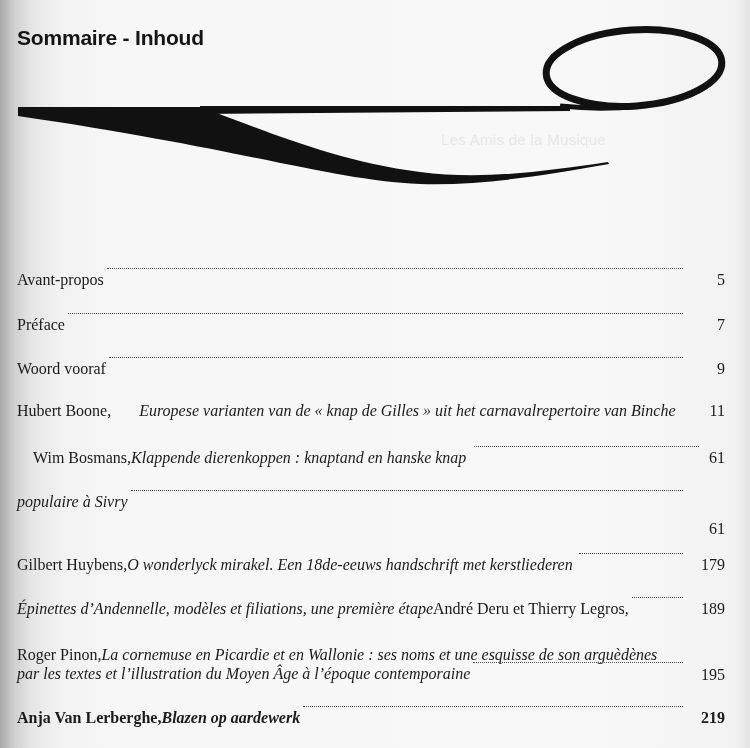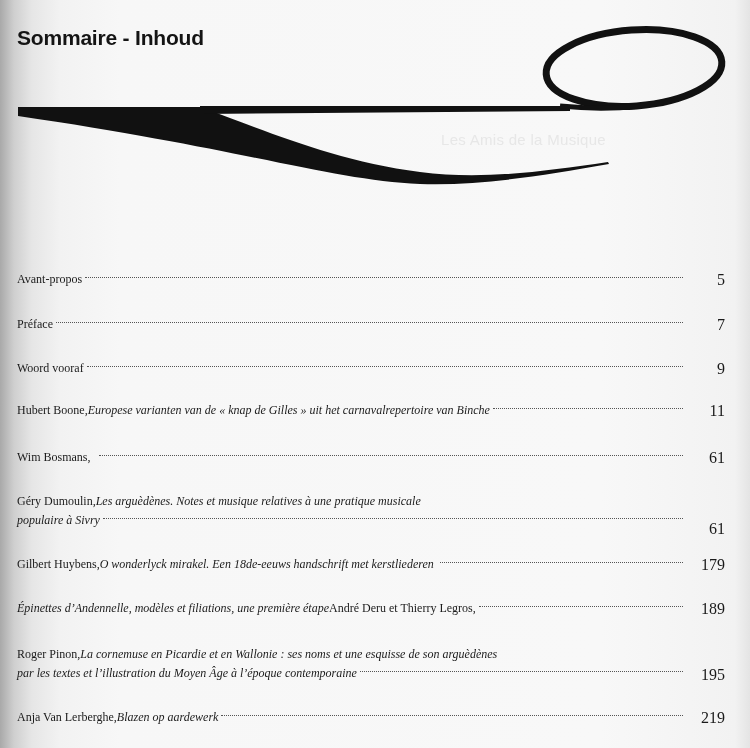--- a/index.html
+++ b/index.html
@@ -52,22 +52,22 @@
       left: 0; top: 0;
       width: 750px;
     }
     .entry {
       position: absolute;
       left: 17px;
       width: 708px;
     }
     .line {
       display: flex;
-      align-items: center;
-      font-size: 12px;
+      align-items: flex-start;
+      font-size: 16px;
       line-height: 19px;
       white-space: nowrap;
     }
     .line .txt { flex: 0 0 auto; }
     .line .author { font-style: normal; }
     .line .work { font-style: italic; }
     .leader {
       flex: 1 1 auto;
       margin: 0 0 0 3px;
       border-bottom: 1.3px dotted #555;
@@ -124,41 +124,38 @@
 
     <div class="entry" style="top:359px;">
       <div class="line" style="width:666px;">
         <span class="txt">Woord vooraf</span>
         <span class="leader"></span>
       </div>
       <span class="page-num" style="top:0;">9</span>
     </div>
 
     <div class="entry" style="top:401px;">
-      <div class="line" style="width:666px;">
+      <div class="line" style="width:666px;gap:28px;">
         <span class="txt author">Hubert Boone, </span>
         <span class="txt work">Europese varianten van de « knap de Gilles » uit het carnavalrepertoire van Binche</span>
         <span class="leader"></span>
       </div>
       <span class="page-num" style="top:0;">11</span>
     </div>
 
     <div class="entry" style="top:448px;">
-      <div class="line" style="width:666px;">
+      <div class="line" style="width:666px;margin-left:16px;">
         <span class="txt author">Wim Bosmans, </span>
+        <span class="txt work">Klappende dierenkoppen : knaptand en hanske knap</span>
         <span class="leader" style="margin-left:8px;"></span>
       </div>
       <span class="page-num" style="top:0;">61</span>
     </div>
 
     <div class="entry" style="top:492px;">
-      <div class="line" style="width:666px;">
-        <span class="txt author">Géry Dumoulin, </span>
-        <span class="txt work">Les arguèdènes. Notes et musique relatives à une pratique musicale</span>
-      </div>
       <div class="line" style="width:666px;">
         <span class="txt work">populaire à Sivry</span>
         <span class="leader"></span>
       </div>
       <span class="page-num" style="top:27px;">61</span>
     </div>
 
     <div class="entry" style="top:555px;">
       <div class="line" style="width:666px;">
         <span class="txt author">Gilbert Huybens, </span>
@@ -182,21 +179,21 @@
         <span class="txt author">Roger Pinon, </span>
         <span class="txt work">La cornemuse en Picardie et en Wallonie : ses noms et une esquisse de son arguèdènes</span>
       </div>
       <div class="line" style="width:666px;">
         <span class="txt work">par les textes et l’illustration du Moyen Âge à l’époque contemporaine</span>
         <span class="leader"></span>
       </div>
       <span class="page-num" style="top:20px;">195</span>
     </div>
 
-    <div class="entry" style="top:708px;">
+    <div class="entry" style="top:708px;font-weight:bold;">
       <div class="line" style="width:666px;">
         <span class="txt author">Anja Van Lerberghe, </span>
         <span class="txt work">Blazen op aardewerk</span>
         <span class="leader"></span>
       </div>
       <span class="page-num" style="top:0;">219</span>
     </div>
 
   </div>
 </div>

